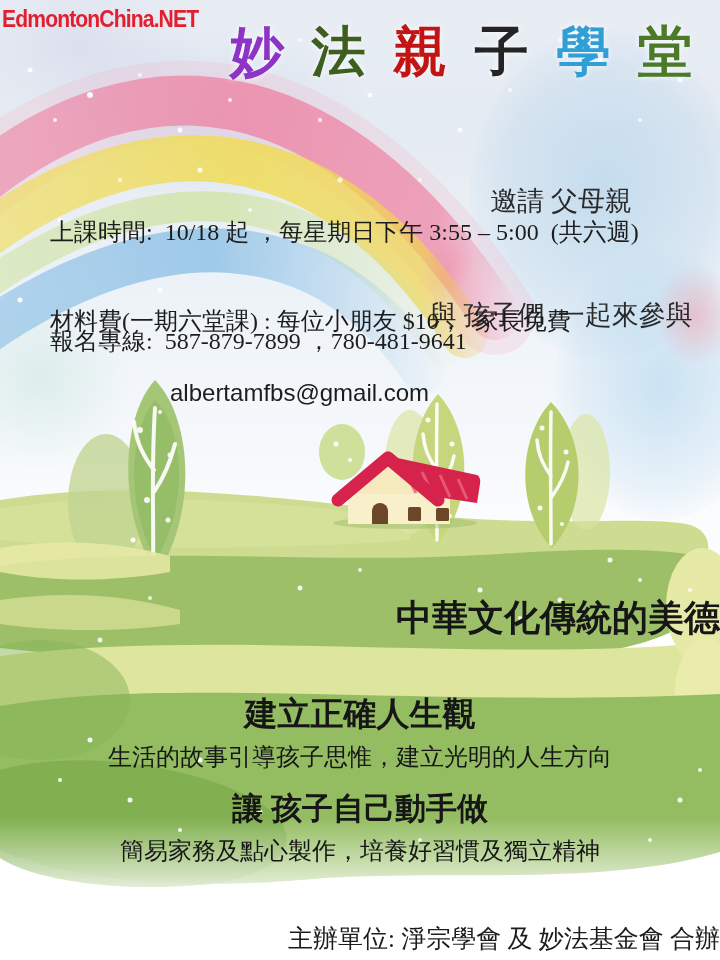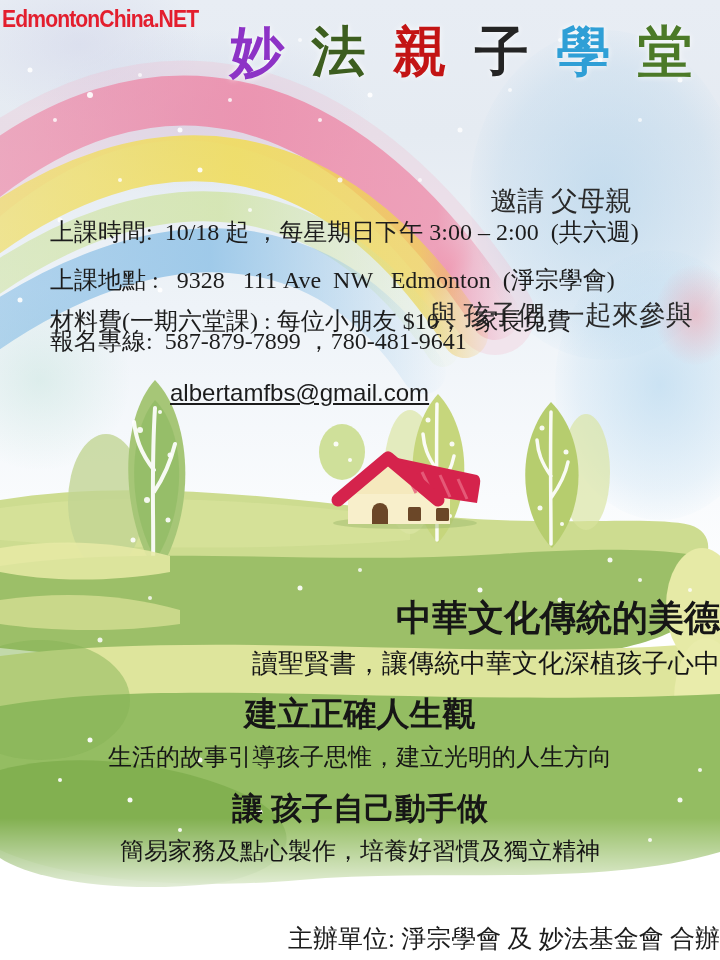--- a/index.html
+++ b/index.html
@@ -36,21 +36,21 @@
     position:absolute;left:400px;top:106px;width:322px;z-index:6;
     text-align:center;font-size:27px;line-height:38px;color:#2a2a2a;white-space:pre;
   }
   .info-line{
     position:absolute;left:50px;z-index:6;font-size:24px;color:#1c1c1c;white-space:pre;
   }
   .il-time{top:216px;}
   .il-place{top:264px;}
   .il-fee{top:305px;}
   .il-phone{top:325px;}
-  .il-email{top:379px;left:170px;font-family:"Liberation Sans","DejaVu Sans",sans-serif;text-decoration:underline;}
+  .il-email{top:379px;left:170px;font-family:"Liberation Sans","DejaVu Sans",sans-serif;}
   .section{position:absolute;left:0;width:720px;text-align:center;z-index:6;color:#161616;}
   .sec-h{font-weight:bold;white-space:pre;}
   .sec-sub{white-space:pre;}
   .s1 .sec-h{font-size:36px;} .s1 .sec-sub{font-size:26px;margin-top:3px;}
   .s2 .sec-h{font-size:33px;} .s2 .sec-sub{font-size:24px;margin-top:4px;}
   .s3 .sec-h{font-size:31px;} .s3 .sec-sub{font-size:24px;margin-top:5px;}
   .s1{top:594px;text-align:right;} .s2{top:692px;} .s3{top:788px;}
   .footer{
     position:absolute;left:0;top:922px;width:720px;text-align:right;z-index:6;
     font-size:25px;color:#1c1c1c;white-space:pre;
@@ -261,29 +261,27 @@
     <span class="char" style="color: rgb(36, 36, 36);">子</span>
     <span class="char" style="color: rgb(47, 159, 214);">學</span>
     <span class="char" style="color: rgb(76, 122, 40);">堂</span>
   </div>
 
   <div class="invite">
     <div>邀請 父母親</div>
     <div>與 孩子們  一起來參與</div>
   </div>
 
-  <div class="info-line il-time">上課時間:  10/18 起 ，每星期日下午 3:00 – 2:00  (共六週)</div>
-  <div class="info-line il-place">上課地點 :   9328   111 Ave  NW   Edmonton  (淨宗學會)</div>
+  <div class="info-line il-time">上課時間:  10/18 起 ，每星期日下午 3:55 – 5:00  (共六週)</div>
   <div class="info-line il-fee">材料費(一期六堂課) : 每位小朋友 $10，  家長免費</div>
   <div class="info-line il-phone">報名專線:  587-879-7899 ，780-481-9641</div>
   <div class="info-line il-email">albertamfbs@gmail.com</div>
 
   <div class="section s1">
     <div class="sec-h">中華文化傳統的美德</div>
-    <div class="sec-sub">讀聖賢書，讓傳統中華文化深植孩子心中</div>
   </div>
   <div class="section s3">
     <div class="sec-h">讓 孩子自己動手做</div>
     <div class="sec-sub">簡易家務及點心製作，培養好習慣及獨立精神</div>
   </div>
   <div class="section s2">
     <div class="sec-h">建立正確人生觀</div>
     <div class="sec-sub">生活的故事引導孩子思惟，建立光明的人生方向</div>
   </div>
 

